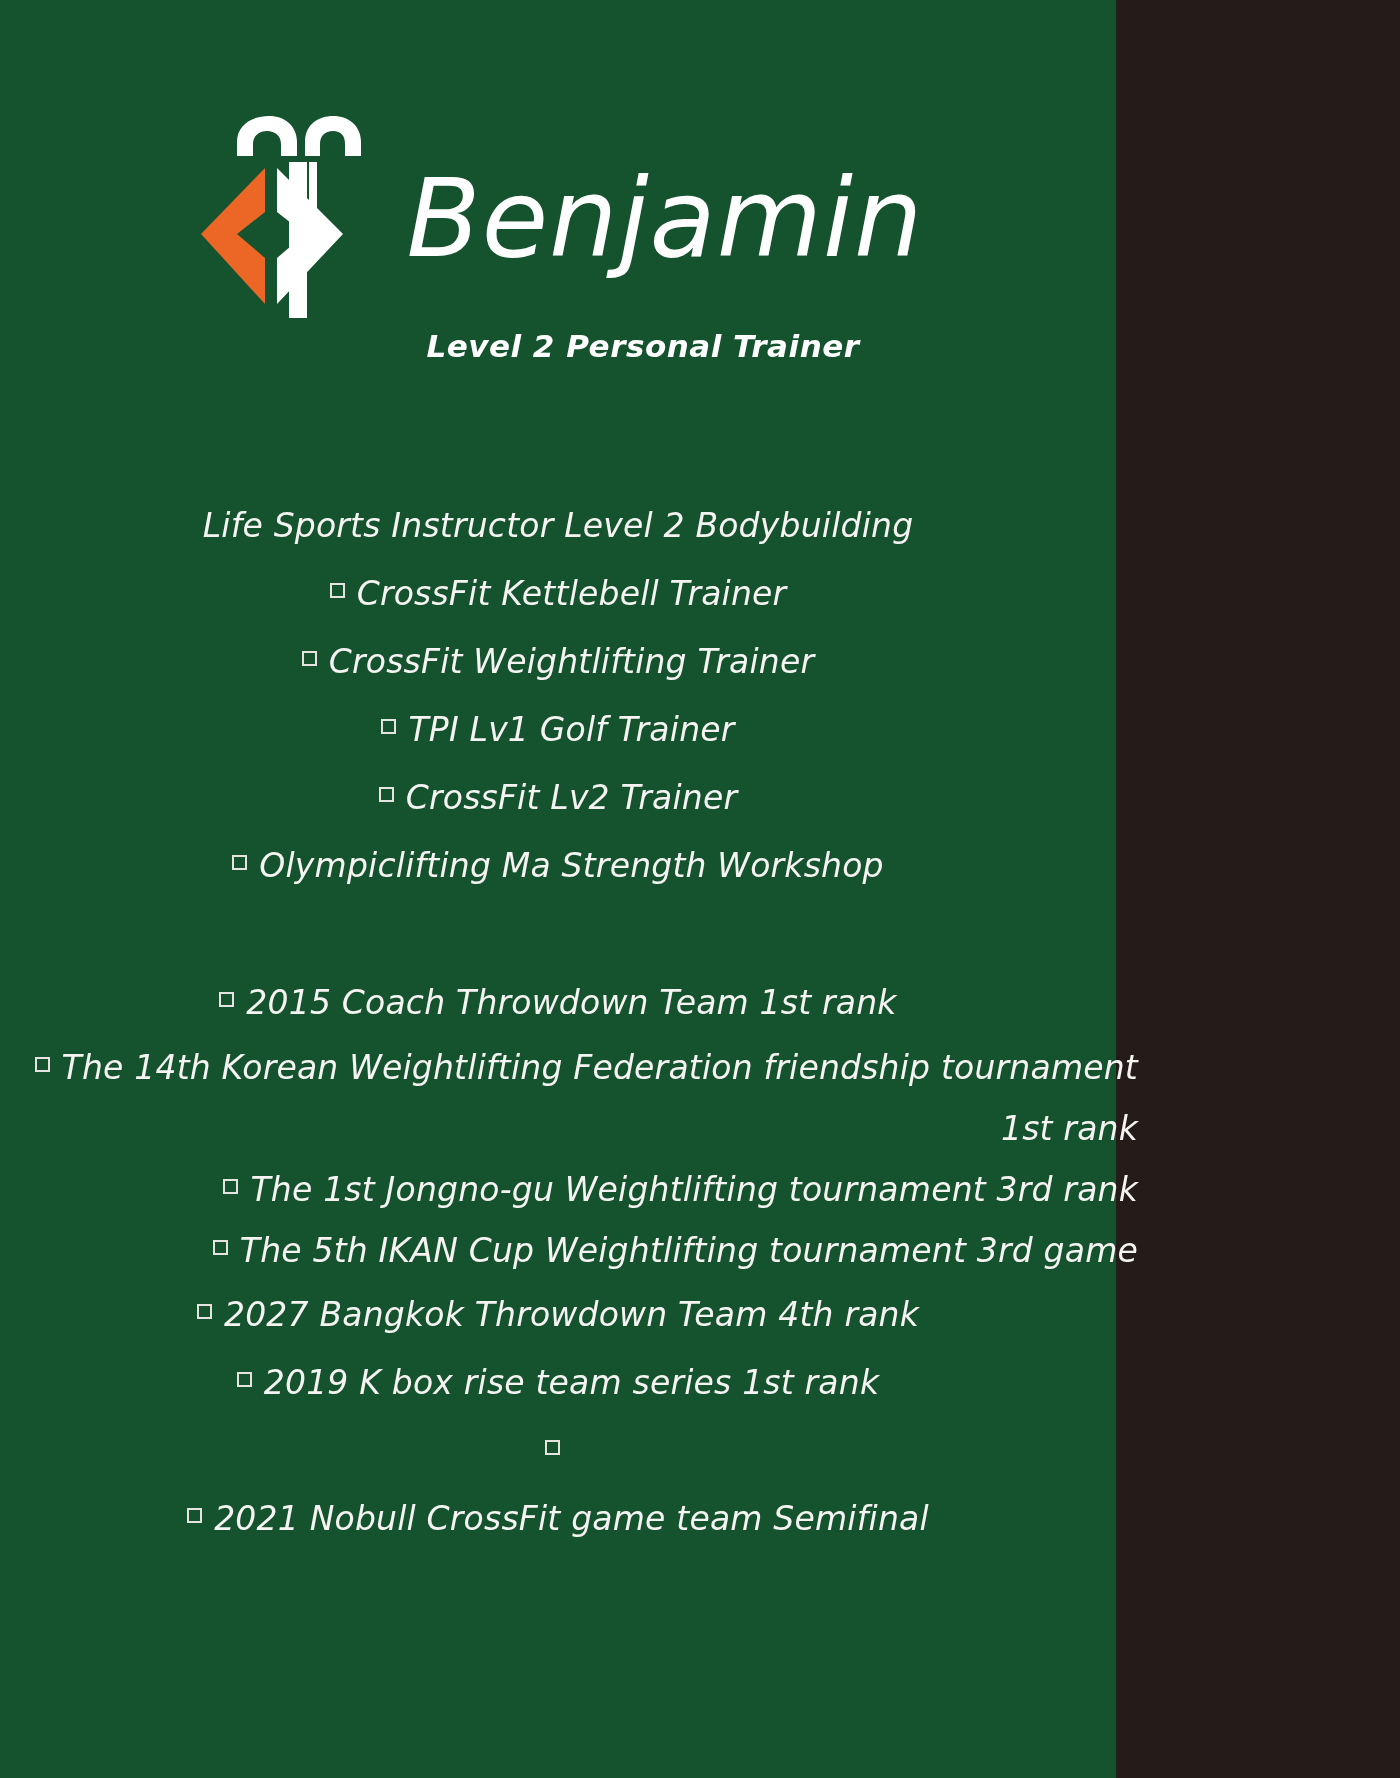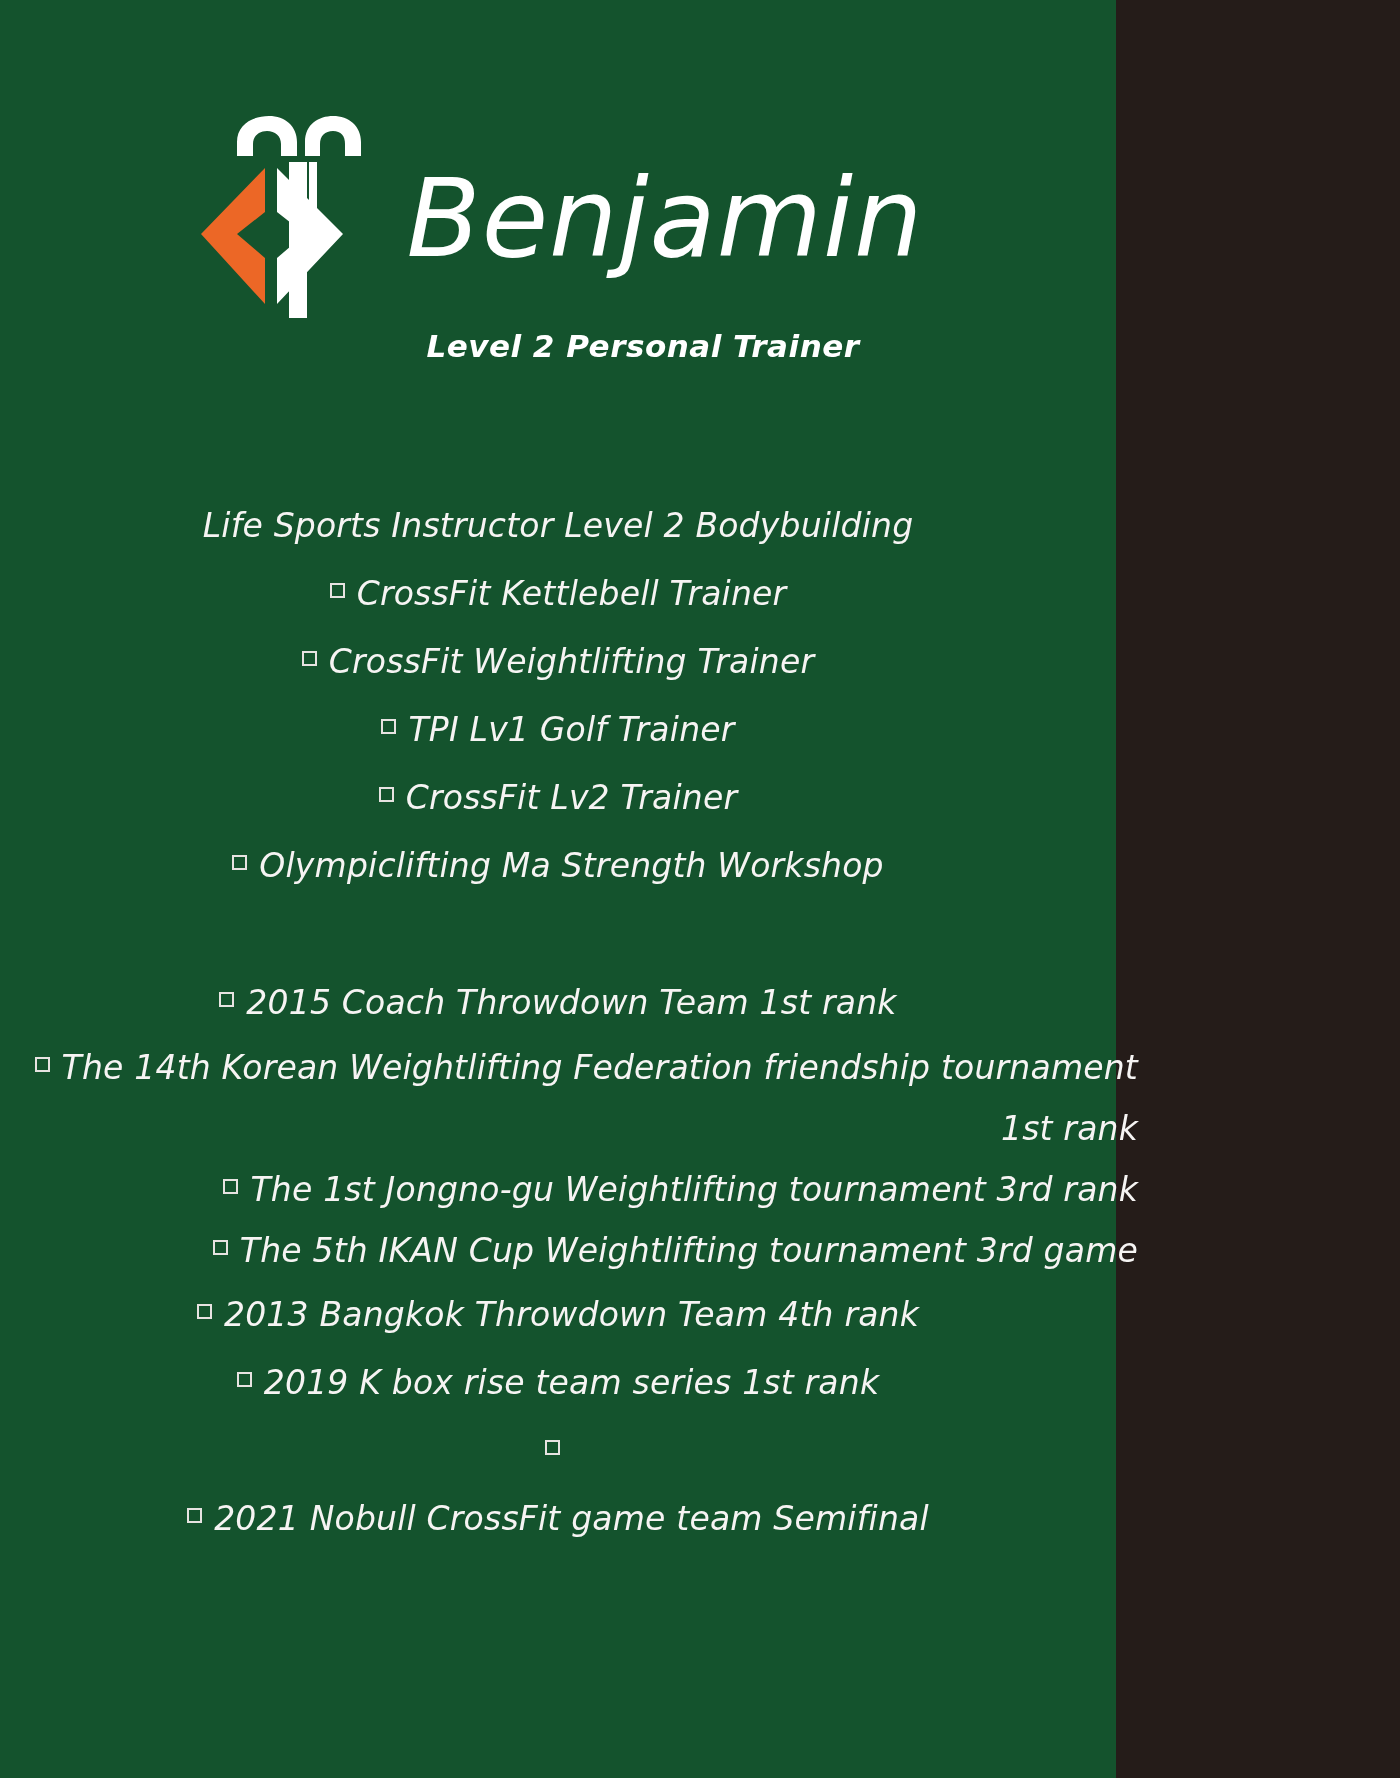--- a/index.html
+++ b/index.html
@@ -138,20 +138,20 @@
       <li><span class="bullet"></span><span>TPI Lv1 Golf Trainer</span></li>
       <li><span class="bullet"></span><span>CrossFit Lv2 Trainer</span></li>
       <li><span class="bullet"></span><span>Olympiclifting Ma Strength Workshop</span></li>
     </ul>
 
     <ul class="award-list">
       <li><span class="bullet"></span><span>2015 Coach Throwdown Team 1st rank</span></li>
       <li class="wrap-line"><span class="bullet"></span><span>The 14th Korean Weightlifting Federation friendship tournament 1st rank</span></li>
       <li class="wrap-line"><span class="bullet"></span><span>The 1st Jongno-gu Weightlifting tournament 3rd rank</span></li>
       <li class="wrap-line"><span class="bullet"></span><span>The 5th IKAN Cup Weightlifting tournament 3rd game</span></li>
-      <li><span class="bullet"></span><span>2013 Bangkok Throwdown Team 4th rank</span></li>
+      <li><span class="bullet"></span><span>2027 Bangkok Throwdown Team 4th rank</span></li>
       <li><span class="bullet"></span><span>2019 K box rise team series 1st rank</span></li>
       <li><span class="bullet"></span></li>
       <li><span class="bullet"></span><span>2021 Nobull CrossFit game team Semifinal</span></li>
     </ul>
 
   </div>
 </div>
 
 </body></html>

